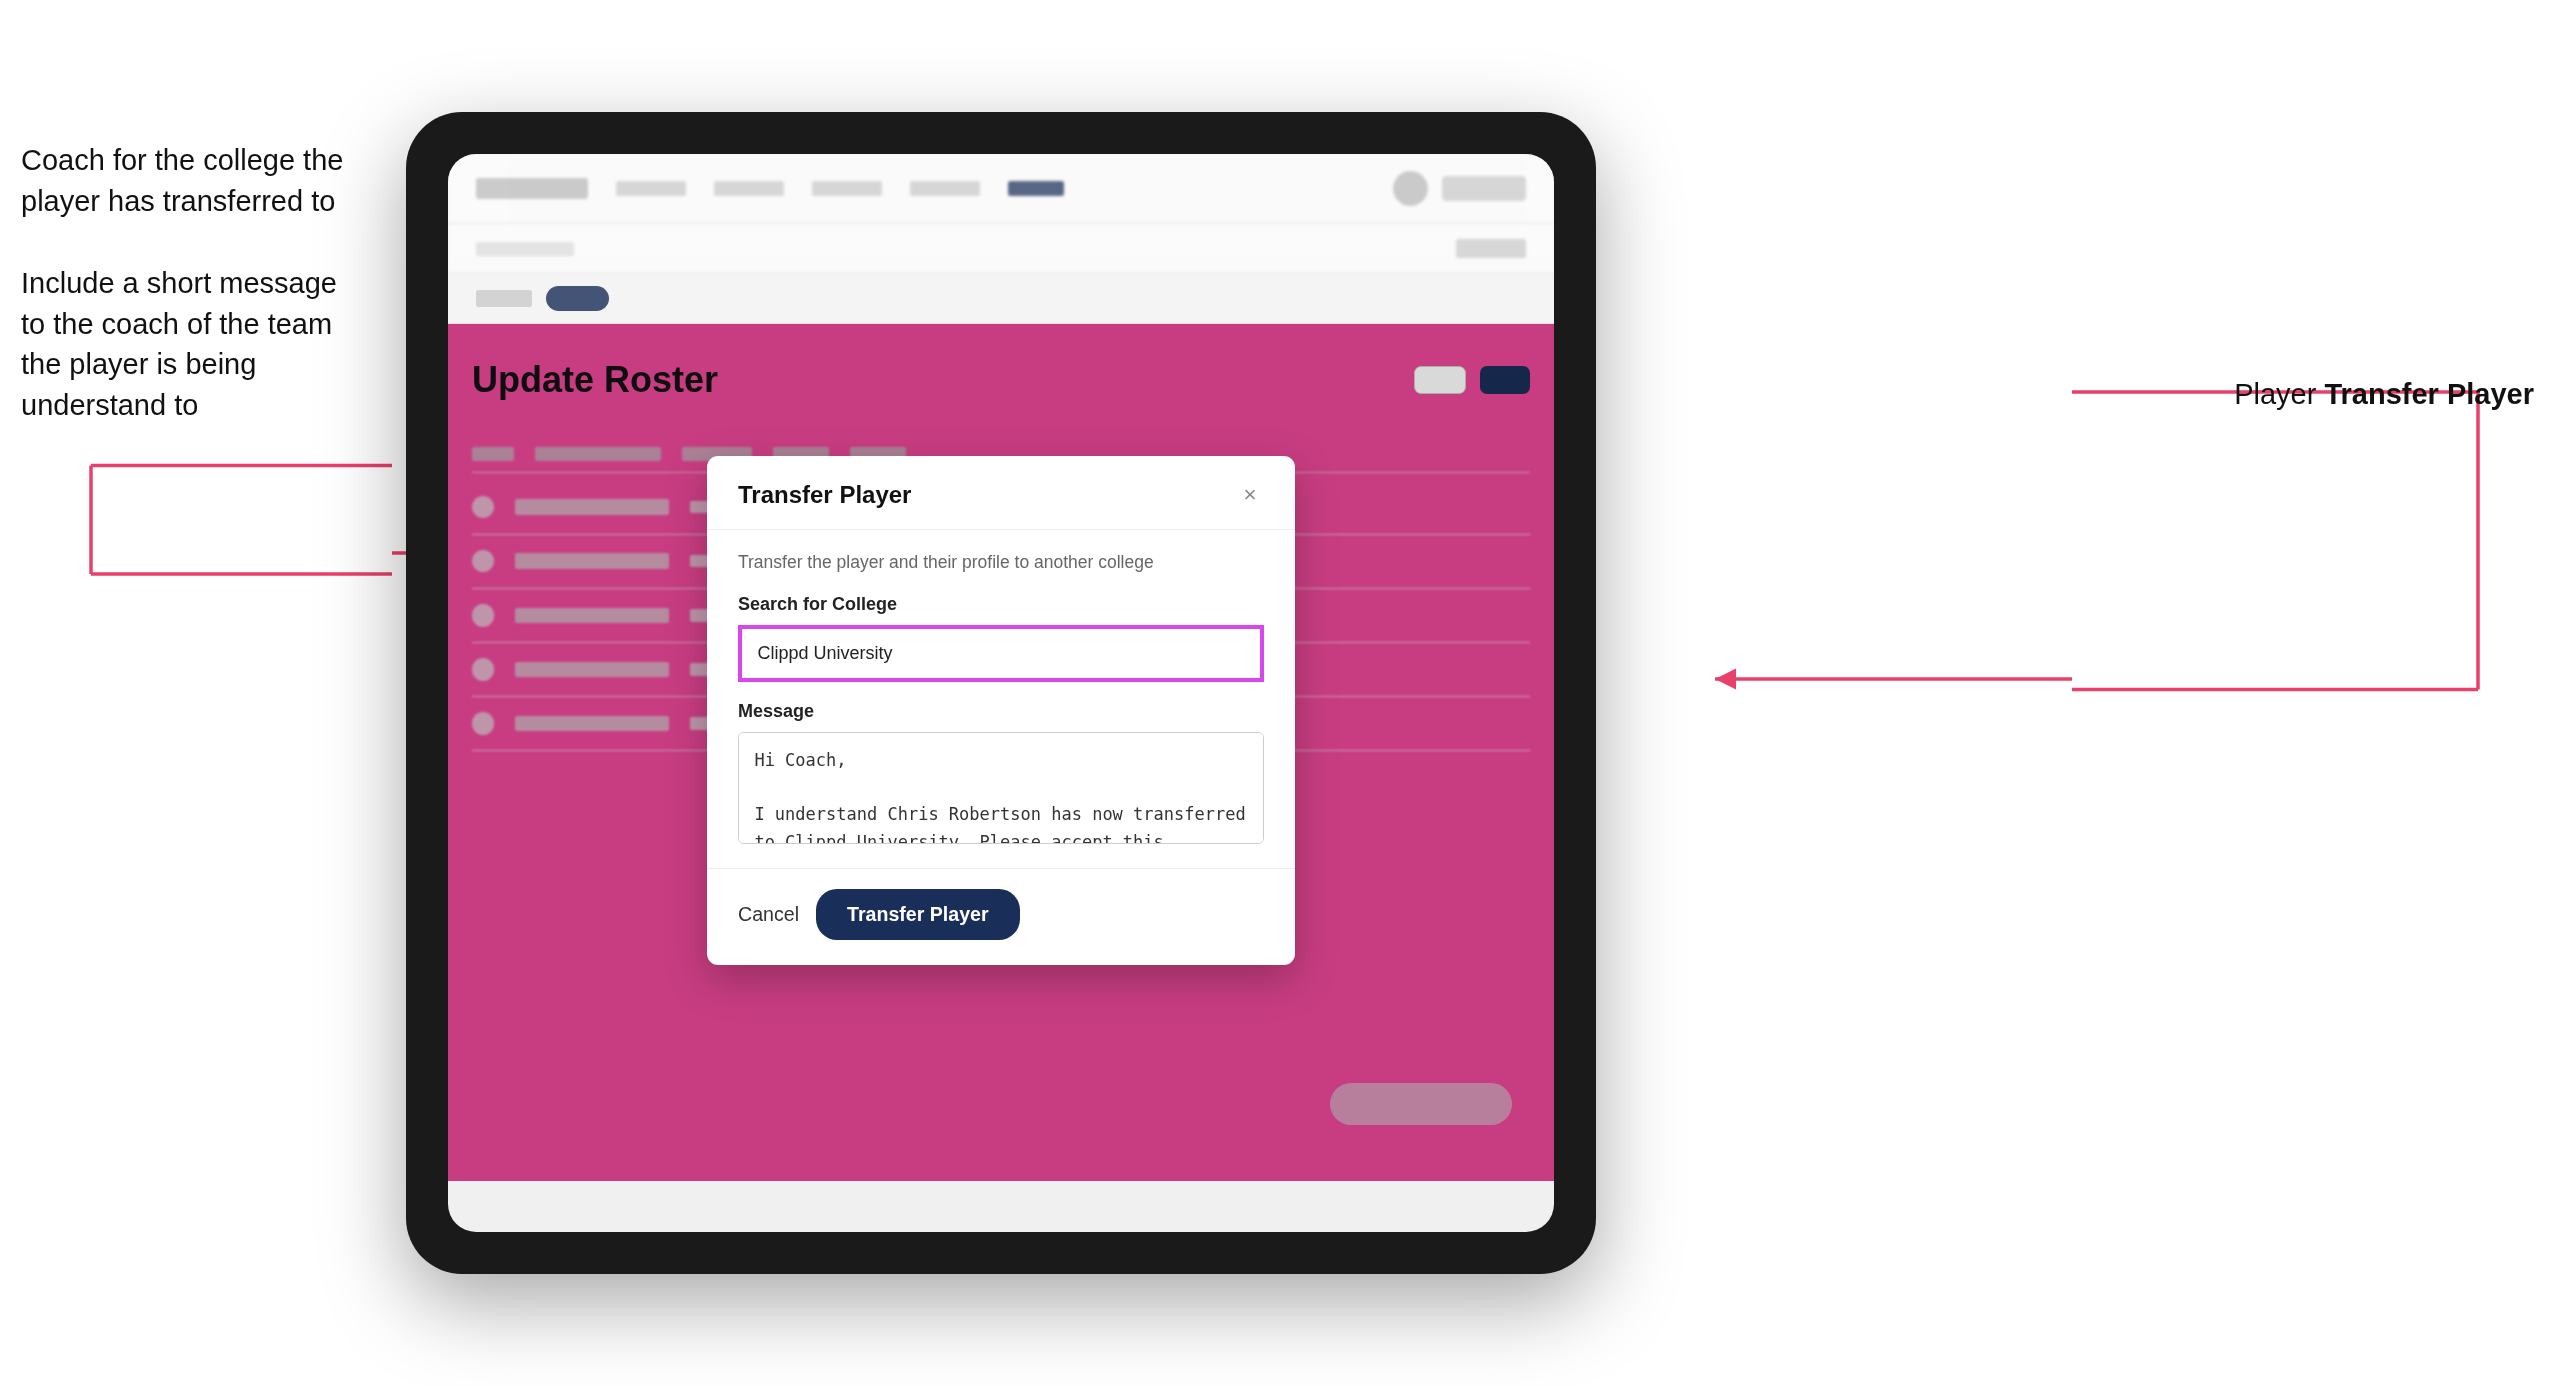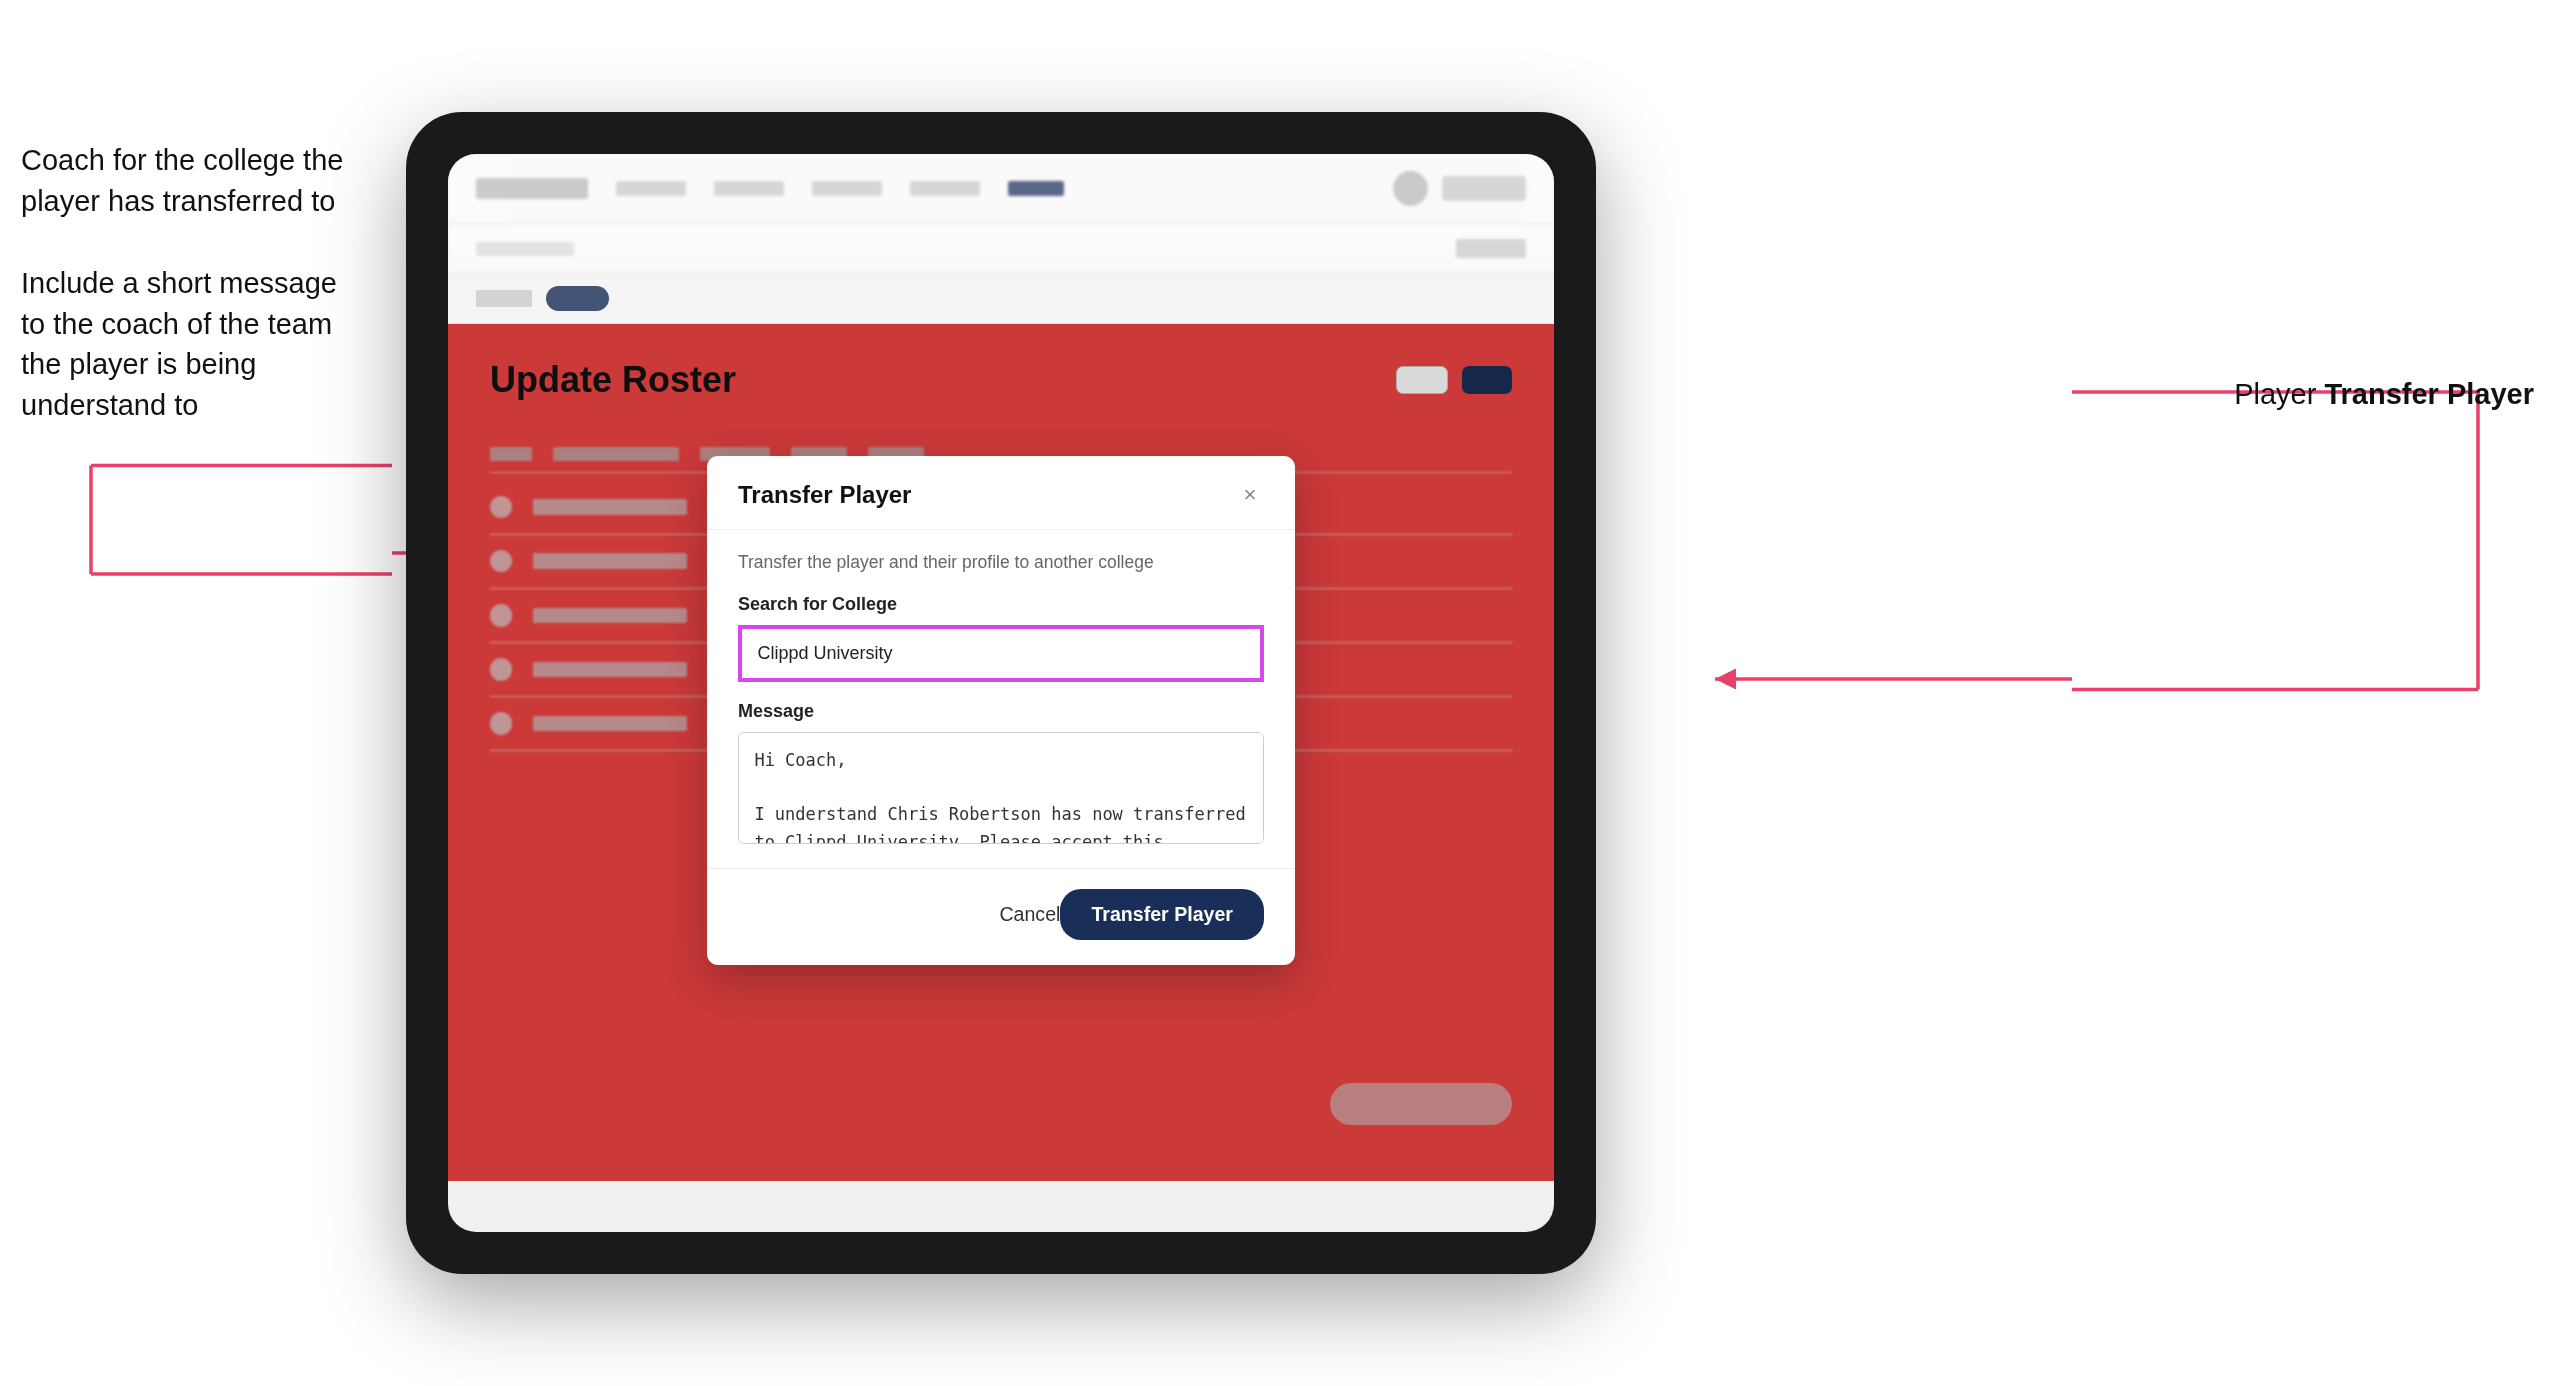--- a/index.html
+++ b/index.html
@@ -166,22 +166,22 @@
       background: #1a2e5a;
       width: 63px;
       height: 25px;
       border-radius: 12.6px;
     }
 
     
     .main-content {
       width: 100%;
       height: calc(100% - 221px);
-      background: #ef4444;
-      padding: 35px 42px;
+      background: #ec4899;
+      padding: 35px 24px;
       position: relative;
     }
 
     
     .page-header {
       display: flex;
       align-items: center;
       justify-content: space-between;
       margin-bottom: 35px;
     }
@@ -345,22 +345,22 @@
       outline: none;
       color: #333;
       background: #fff;
       resize: none;
       line-height: 1.6;
     }
 
     .modal-footer {
       display: flex;
       align-items: center;
-      justify-content: flex-end;
       padding: 19.6px 31px 25px;
+      gap: 17px;
       border-top: 0.7px solid #eee;
     }
     .btn-cancel {
       font-size: 19.6px;
       color: #333;
       background: none;
       border: none;
       cursor: pointer;
       font-weight: 500;
     }

